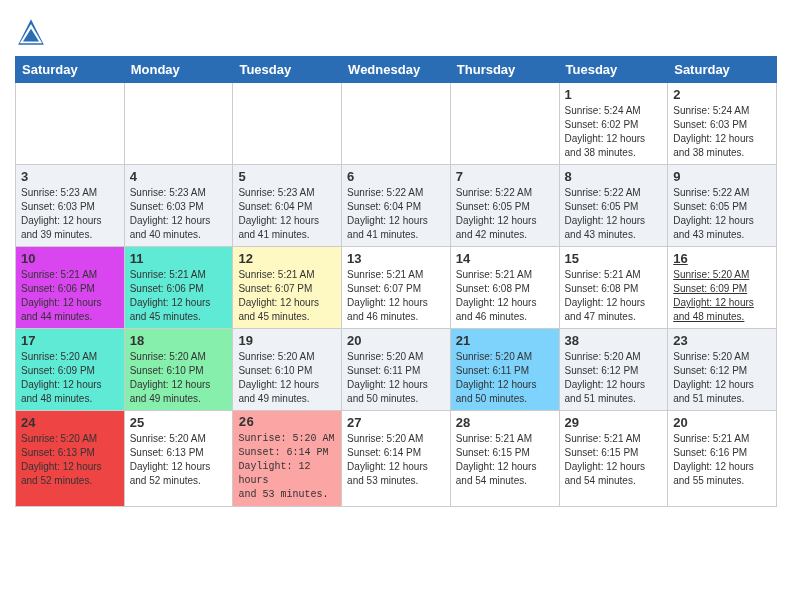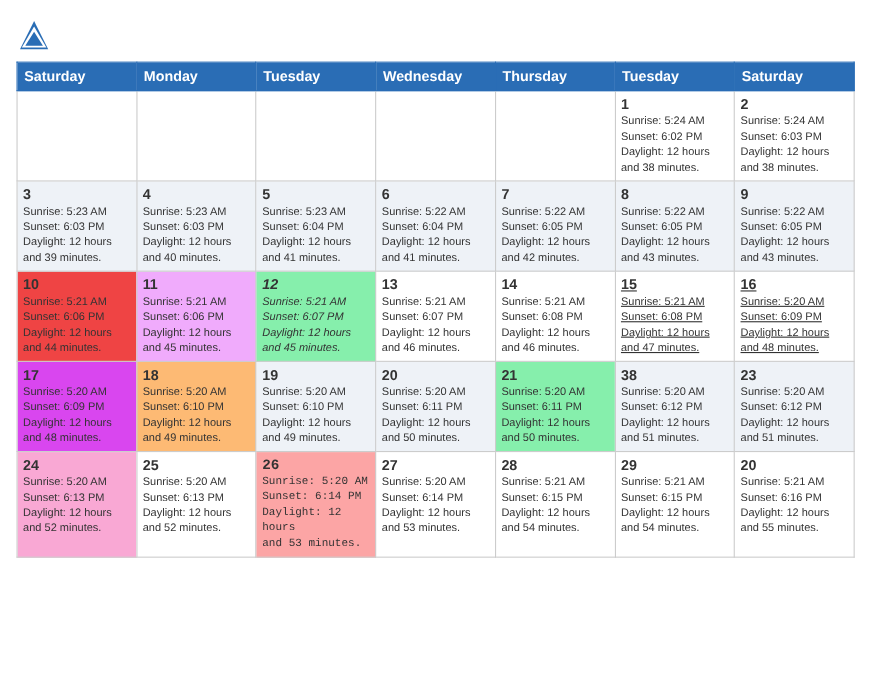--- a/index.html
+++ b/index.html
@@ -208,100 +208,100 @@
           </td>
           <td style="background: rgb(238, 242, 247);">
             <span class="day-number">9</span>
             <div class="day-info" style="white-space: pre-line;">Sunrise: 5:22 AM
 Sunset: 6:05 PM
 Daylight: 12 hours
 and 43 minutes.</div>
           </td>
         </tr>
         <tr>
-          <td style="background: #ef4444;">
+          <td style="background: #d946ef;">
             <span class="day-number">10</span>
             <div class="day-info" style="white-space: pre-line;">Sunrise: 5:21 AM
 Sunset: 6:06 PM
 Daylight: 12 hours
 and 44 minutes.</div>
           </td>
-          <td style="background: #f0abfc;">
+          <td style="background: #5eead4;">
             <span class="day-number">11</span>
             <div class="day-info" style="white-space: pre-line;">Sunrise: 5:21 AM
 Sunset: 6:06 PM
 Daylight: 12 hours
 and 45 minutes.</div>
           </td>
-          <td style="background: #86efac; font-style: italic;">
+          <td style="background: #fef9c3;">
             <span class="day-number">12</span>
             <div class="day-info" style="white-space: pre-line;">Sunrise: 5:21 AM
 Sunset: 6:07 PM
 Daylight: 12 hours
 and 45 minutes.</div>
           </td>
           <td style="background: rgb(255, 255, 255); margin-top: 24px;">
             <span class="day-number">13</span>
             <div class="day-info" style="white-space: pre-line;">Sunrise: 5:21 AM
 Sunset: 6:07 PM
 Daylight: 12 hours
 and 46 minutes.</div>
           </td>
           <td style="background: rgb(255, 255, 255);">
             <span class="day-number">14</span>
             <div class="day-info" style="white-space: pre-line;">Sunrise: 5:21 AM
 Sunset: 6:08 PM
 Daylight: 12 hours
 and 46 minutes.</div>
           </td>
-          <td style="background: rgb(255, 255, 255); text-decoration: underline;">
+          <td style="background: rgb(255, 255, 255);">
             <span class="day-number">15</span>
             <div class="day-info" style="white-space: pre-line;">Sunrise: 5:21 AM
 Sunset: 6:08 PM
 Daylight: 12 hours
 and 47 minutes.</div>
           </td>
           <td style="background: rgb(255, 255, 255); text-decoration: underline;">
             <span class="day-number">16</span>
             <div class="day-info" style="white-space: pre-line;">Sunrise: 5:20 AM
 Sunset: 6:09 PM
 Daylight: 12 hours
 and 48 minutes.</div>
           </td>
         </tr>
         <tr>
-          <td style="background: #d946ef;">
+          <td style="background: #5eead4;">
             <span class="day-number">17</span>
             <div class="day-info" style="white-space: pre-line;">Sunrise: 5:20 AM
 Sunset: 6:09 PM
 Daylight: 12 hours
 and 48 minutes.</div>
           </td>
-          <td style="background: #fdba74;">
+          <td style="background: #86efac;">
             <span class="day-number">18</span>
             <div class="day-info" style="white-space: pre-line;">Sunrise: 5:20 AM
 Sunset: 6:10 PM
 Daylight: 12 hours
 and 49 minutes.</div>
           </td>
           <td style="background: rgb(238, 242, 247);">
             <span class="day-number">19</span>
             <div class="day-info" style="white-space: pre-line;">Sunrise: 5:20 AM
 Sunset: 6:10 PM
 Daylight: 12 hours
 and 49 minutes.</div>
           </td>
           <td style="background: rgb(238, 242, 247);">
             <span class="day-number">20</span>
             <div class="day-info" style="white-space: pre-line;">Sunrise: 5:20 AM
 Sunset: 6:11 PM
 Daylight: 12 hours
 and 50 minutes.</div>
           </td>
-          <td style="background: #86efac;">
+          <td style="background: #7dd3fc;">
             <span class="day-number">21</span>
             <div class="day-info" style="white-space: pre-line;">Sunrise: 5:20 AM
 Sunset: 6:11 PM
 Daylight: 12 hours
 and 50 minutes.</div>
           </td>
           <td style="background: rgb(238, 242, 247);">
             <span class="day-number">38</span>
             <div class="day-info" style="white-space: pre-line;">Sunrise: 5:20 AM
 Sunset: 6:12 PM
@@ -310,21 +310,21 @@
           </td>
           <td style="background: rgb(238, 242, 247);">
             <span class="day-number">23</span>
             <div class="day-info" style="white-space: pre-line;">Sunrise: 5:20 AM
 Sunset: 6:12 PM
 Daylight: 12 hours
 and 51 minutes.</div>
           </td>
         </tr>
         <tr>
-          <td style="background: #f9a8d4; margin-left: 20px;">
+          <td style="background: #ef4444; margin-left: 20px;">
             <span class="day-number">24</span>
             <div class="day-info" style="white-space: pre-line;">Sunrise: 5:20 AM
 Sunset: 6:13 PM
 Daylight: 12 hours
 and 52 minutes.</div>
           </td>
           <td style="background: rgb(255, 255, 255);">
             <span class="day-number">25</span>
             <div class="day-info" style="white-space: pre-line;">Sunrise: 5:20 AM
 Sunset: 6:13 PM

